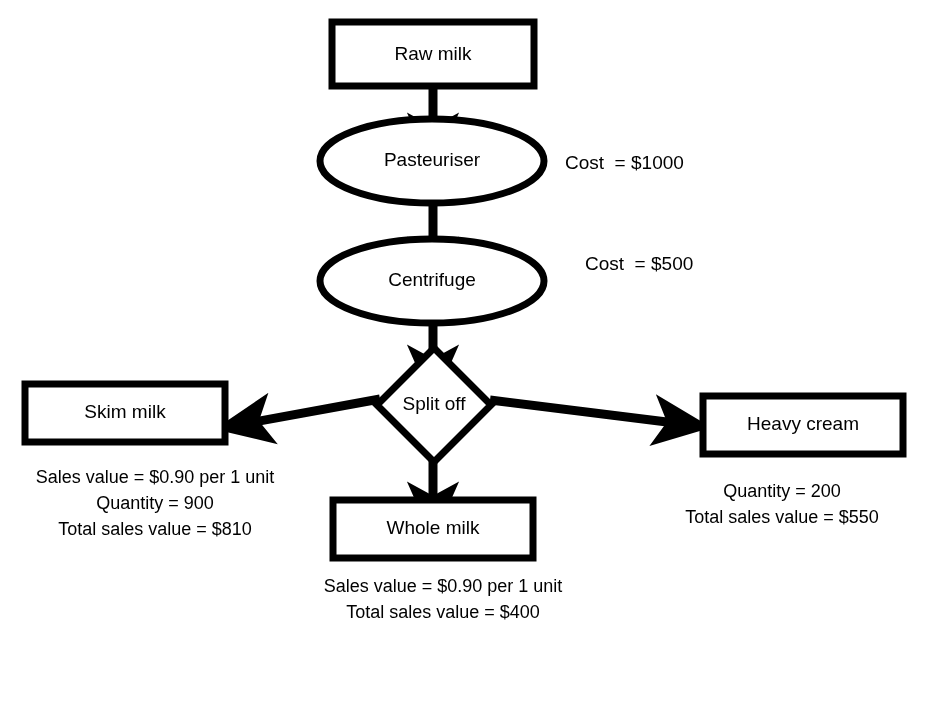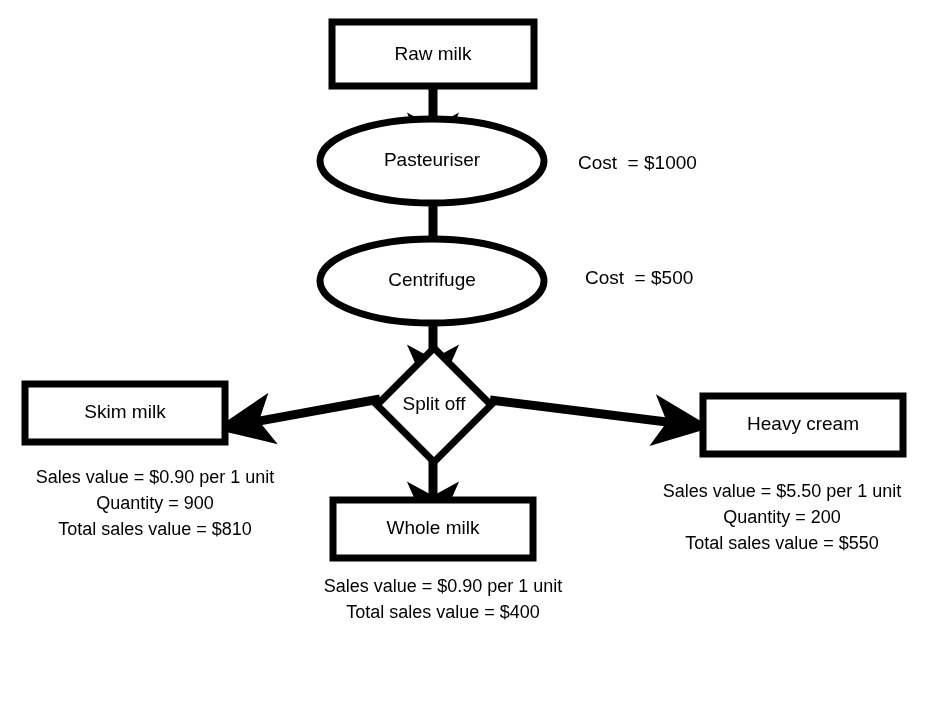--- a/index.html
+++ b/index.html
@@ -103,34 +103,33 @@
       <rect x="333" y="500" width="200" height="58" fill="#ffffff" stroke="#000000" stroke-width="7"></rect>
       <text class="node-label" x="433" y="529">Whole milk</text>
     </g>
 
     <g>
       <rect x="703" y="396" width="200" height="58" fill="#ffffff" stroke="#000000" stroke-width="7"></rect>
       <text class="node-label" x="803" y="425">Heavy cream</text>
     </g>
   </svg>
 
-  <div class="annotation" style="left:578px; top:150px;text-align:right;">Cost  = $1000</div>
+  <div class="annotation" style="left:565px; top:150px;text-align:right;">Cost  = $1000</div>
 
-  <div class="annotation" style="left:585px; top:265px;">Cost  = $500</div>
+  <div class="annotation" style="left:585px; top:251px;">Cost  = $500</div>
 
   <div class="annotation-block" style="left:0px; top:464px; width:310px;">
     <div>Sales value = $0.90 per 1 unit</div>
     <div>Quantity = 900</div>
     <div>Total sales value = $810</div>
   </div>
 
   <div class="annotation-block" style="left:288px; top:573px; width:310px;">
     <div>Sales value = $0.90 per 1 unit</div>
     <div>Total sales value = $400</div>
   </div>
 
   <div class="annotation-block" style="left:627px; top:478px; width:310px;">
-    <div>Sales value = $5.50 per 1 unit</div>
     <div>Quantity = 200</div>
     <div>Total sales value = $550</div>
   </div>
 
 </div>
 
 </body></html>

